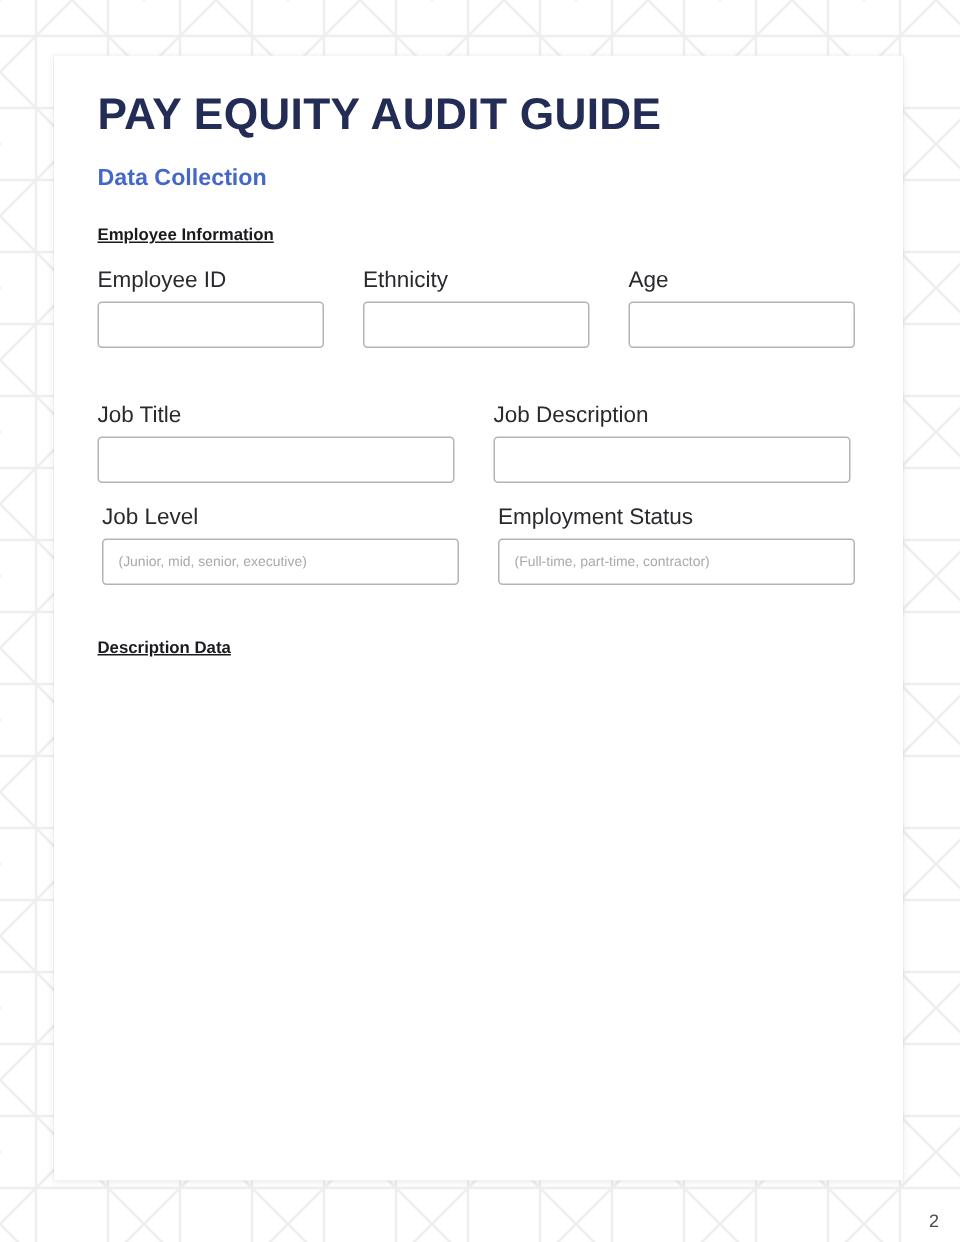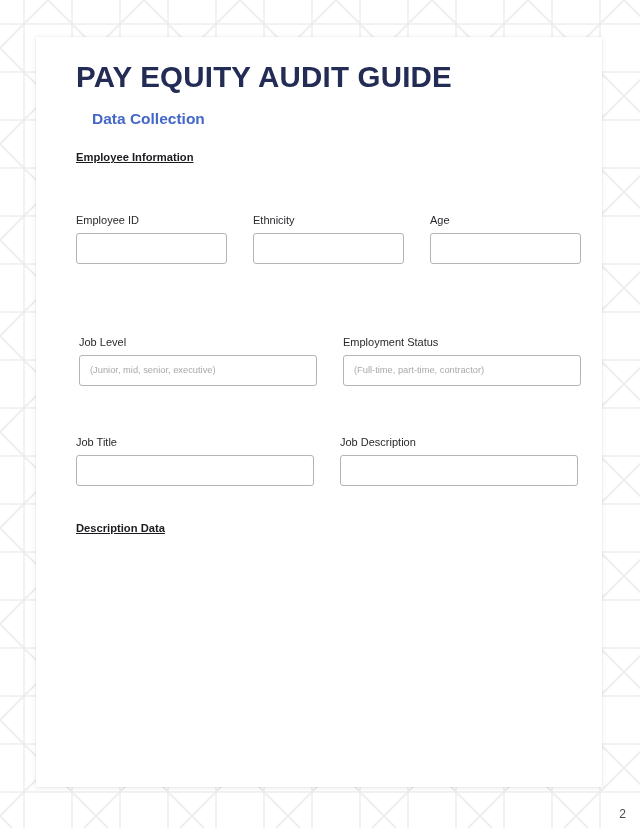--- a/index.html
+++ b/index.html
@@ -36,41 +36,41 @@
     width: 566px;
     height: 750px;
     background: #ffffff;
     box-shadow: 0 1px 5px rgba(70,70,90,0.10), 0 0 0 0.5px rgba(140,140,160,0.10);
     z-index: 1;
     box-sizing: border-box;
   }
 
   .card-inner {
     position: absolute;
-    left: 40px;
+    left: 29px;
     top: 25px;
     right: 29px;
   }
 
   
   .doc-title {
     font-size: 29.5px;
     font-weight: bold;
     color: #232c54;
     letter-spacing: 0.2px;
     line-height: 1.05;
     margin: 0;
     padding: 0;
     white-space: nowrap;
   }
   .doc-subtitle {
     font-size: 15.5px;
     font-weight: bold;
     color: #4568c8;
-    margin: 16px;
+    margin: 0;
     padding: 0;
     line-height: 1;
     margin-top: 18px;
   }
   .section-heading {
     font-size: 11.2px;
     font-weight: bold;
     color: #1b1b1f;
     margin: 0;
     padding: 0;
@@ -89,26 +89,25 @@
     column-gap: 26px;
     row-gap: 13px;
     margin-top: 15px;
   }
   .grid-3 { grid-template-columns: 151px 151px 151px; }
   .grid-2 { grid-template-columns: 238px 238px; }
 
   .field { display: block; }
   .field-label {
     display: block;
-    font-size: 11px;
+    font-size: 15px;
     color: #2a2a2e;
     line-height: 1;
     margin-bottom: 7px;
     white-space: nowrap;
-    margin-top: 36px;
   }
   .field-input {
     display: block;
     width: 100%;
     box-sizing: border-box;
     height: 31px;
     border: 1px solid #b4b4b4;
     border-radius: 3px;
     background: #ffffff;
     font-family: "Liberation Sans", sans-serif;
@@ -186,41 +185,41 @@
         </div>
         <div class="field">
           <label class="field-label">Age</label>
           <input class="field-input" type="text" placeholder="" style="">
         </div>
       </div>
     </section>
 
     <section class="section" id="section-job">
 
+      <div class="field-grid grid-2">
+        <div class="field">
+          <label class="field-label">Job Title</label>
+          <input class="field-input" type="text" placeholder="" style="">
+        </div>
+        <div class="field">
+          <label class="field-label">Job Description</label>
+          <input class="field-input" type="text" placeholder="" style="">
+        </div>
+      </div>
+
       <div class="field-grid grid-2 row-2">
         <div class="field">
           <label class="field-label">Job Level</label>
           <input class="field-input" type="text" placeholder="(Junior, mid, senior, executive)" style="">
         </div>
         <div class="field">
           <label class="field-label">Employment Status</label>
           <input class="field-input" type="text" placeholder="(Full-time, part-time, contractor)" style="">
         </div>
       </div>
-
-      <div class="field-grid grid-2">
-        <div class="field">
-          <label class="field-label">Job Title</label>
-          <input class="field-input" type="text" placeholder="" style="">
-        </div>
-        <div class="field">
-          <label class="field-label">Job Description</label>
-          <input class="field-input" type="text" placeholder="" style="">
-        </div>
-      </div>
     </section>
 
     <section class="section" id="section-comp">
       <h3 class="section-heading">Description Data</h3>
 
     </section>
 
   </div>
 </div>
 

